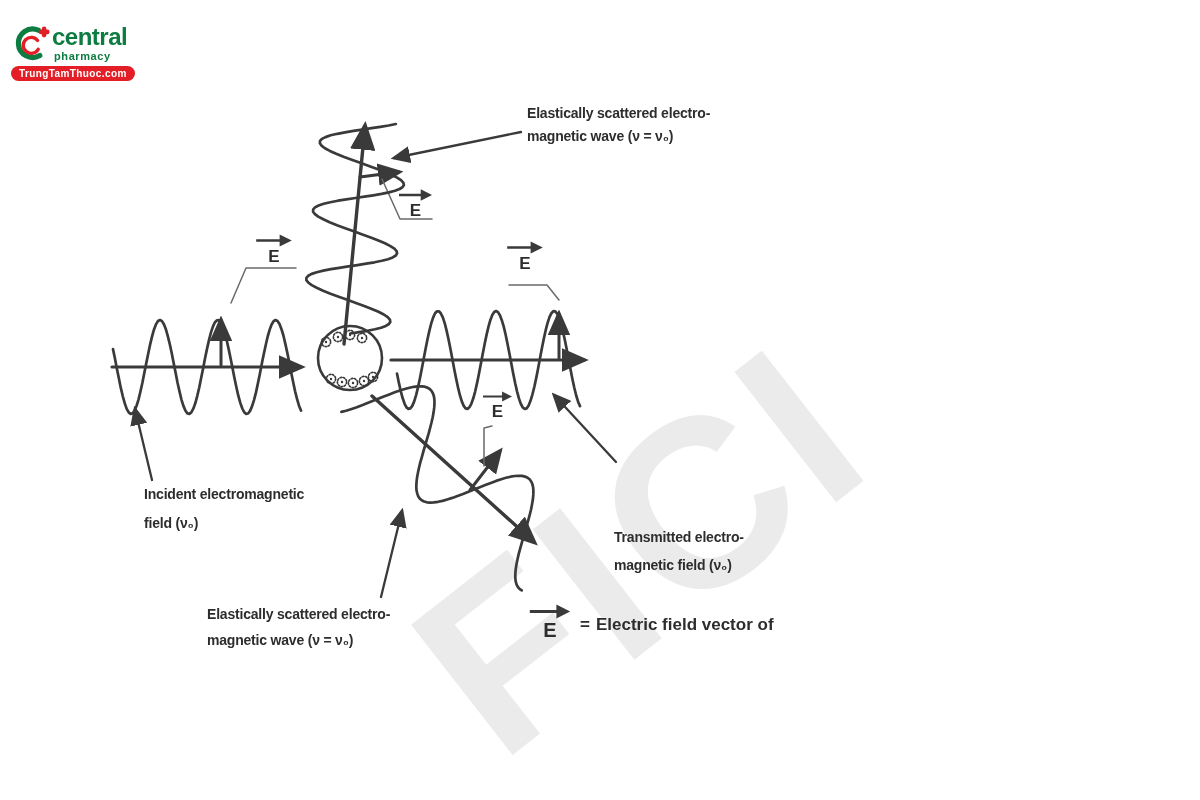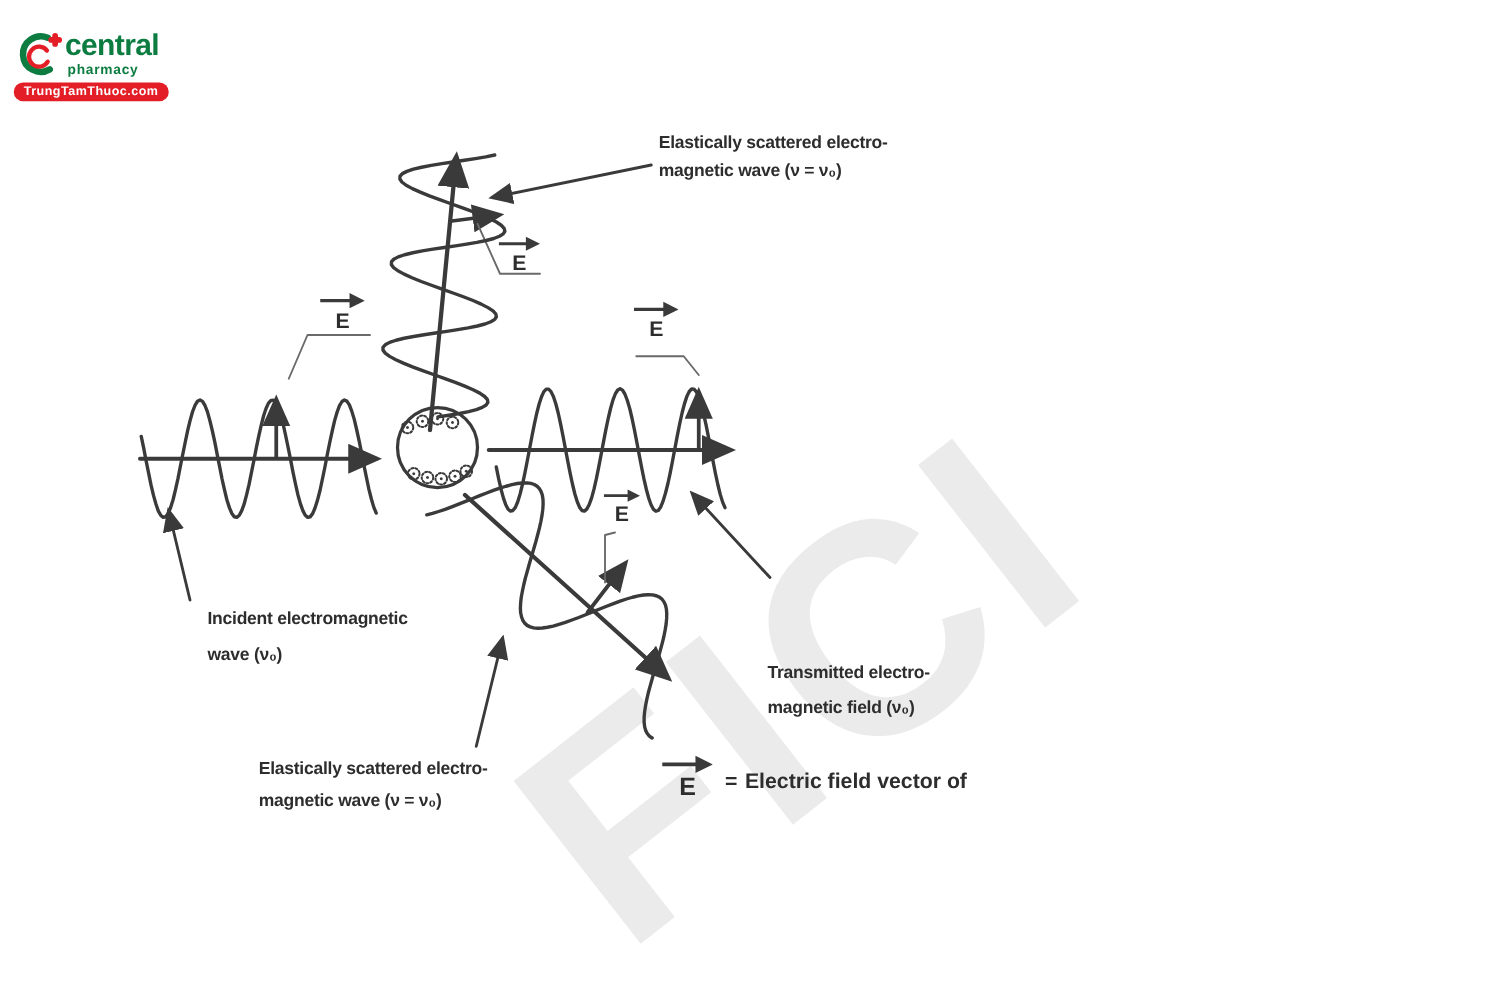--- a/index.html
+++ b/index.html
@@ -126,23 +126,23 @@
           <path d="M341.4,411.9L346.0,410.7L350.9,409.2L356.1,407.5L361.4,405.5L366.9,403.3L372.5,401.1L378.2,398.8L383.8,396.5L389.3,394.4L394.7,392.3L399.9,390.5L404.8,389.0L409.5,387.7L413.9,386.8L417.9,386.4L421.5,386.3L424.7,386.7L427.4,387.6L429.7,389.0L431.5,390.9L432.9,393.3L433.9,396.2L434.4,399.6L434.5,403.4L434.2,407.7L433.6,412.3L432.7,417.2L431.5,422.5L430.1,428.0L428.6,433.6L426.9,439.4L425.2,445.2L423.5,451.0L421.9,456.8L420.3,462.4L419.0,467.8L417.9,473.0L417.0,477.8L416.5,482.4L416.3,486.5L416.5,490.2L417.2,493.4L418.2,496.2L419.7,498.5L421.7,500.3L424.1,501.5L426.9,502.3L430.2,502.6L433.9,502.4L438.0,501.8L442.5,500.9L447.2,499.5L452.3,497.9L457.5,496.0L463.0,494.0L468.5,491.8L474.1,489.5L479.8,487.2L485.3,485.0L490.8,482.9L496.1,480.9L501.2,479.2L506.0,477.8L510.6,476.7L514.8,476.0L518.6,475.8L522.0,475.9L525.0,476.6L527.5,477.7L529.6,479.3L531.2,481.5L532.4,484.1L533.1,487.2L533.4,490.8L533.3,494.9L532.9,499.3L532.1,504.1L531.1,509.2L529.8,514.5L528.3,520.1L526.7,525.8L525.0,531.6L523.3,537.4L521.7,543.2L520.1,548.9L518.6,554.4L517.4,559.7L516.4,564.8L515.7,569.5L515.3,573.8L515.3,577.8L515.7,581.3L516.5,584.3L517.8,586.8L519.5,588.9L521.7,590.4" fill="none"></path>
         </g>
     </g>
   </svg>
 
   <div class="lbl" style="left:527px;top:102px;line-height:23px;">
     <span>Elastically scattered electro-</span>
     <span class="l2">magnetic wave (ν = ν₀)</span>
   </div>
 
-  <div class="lbl" style="left:144px;top:480px;line-height:29px;margin-left:22px;">
+  <div class="lbl" style="left:144px;top:480px;line-height:29px;">
     <span>Incident electromagnetic</span>
-    <span class="l2">wave (ν₀)</span>
+    <span class="l2">field (ν₀)</span>
   </div>
 
   <div class="lbl" style="left:614px;top:480px;line-height:28px;margin-top:43px;">
     <span>Transmitted electro-</span>
     <span class="l2">magnetic field (ν₀)</span>
   </div>
 
   <div class="lbl" style="left:207px;top:601px;line-height:26px;">
     <span>Elastically scattered electro-</span>
     <span class="l2">magnetic wave (ν = ν₀)</span>

